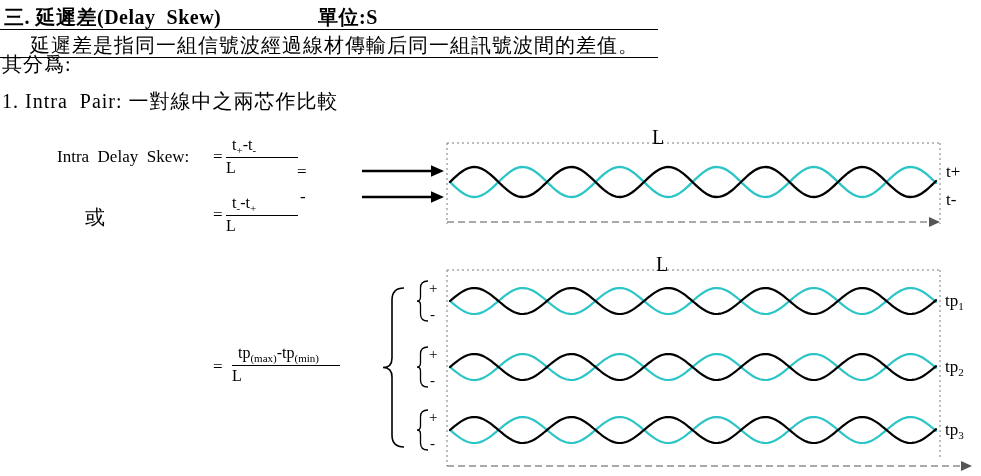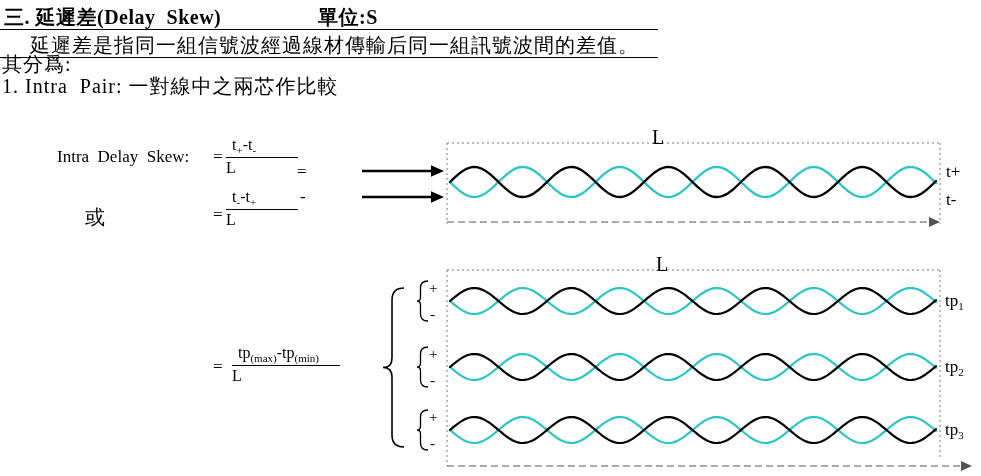--- a/index.html
+++ b/index.html
@@ -54,33 +54,33 @@
       <path d="M 428 410 Q 420.5 410 420.5 417 L 420.5 426 Q 420.5 430 417 430 Q 420.5 430 420.5 434 L 420.5 443 Q 420.5 450 428 450" fill="none" stroke="#000" stroke-width="1.3"></path>
       <path d="M 404 288 Q 392 288 392 300 L 392 358 Q 392 367.5 383 367.5 Q 392 367.5 392 377 L 392 435 Q 392 447 404 447" fill="none" stroke="#000" stroke-width="1.6"></path>
     </svg>
 
   <div class="t title" style="left:4px;top:5px">三. 延遲差(Delay  Skew)</div>
   <div class="t title" style="left:318px;top:5px">單位:S</div>
   <div class="hline" style="left:0;top:29px;width:658px"></div>
   <div class="t cn" style="left:30px;top:33px">延遲差是指同一組信號波經過線材傳輸后同一組訊號波間的差值。</div>
   <div class="hline" style="left:0;top:57px;width:658px"></div>
   <div class="t cn" style="left:2px;top:52px">其分爲:</div>
-  <div class="t cn" style="left:2px;top:74px">1. Intra  Pair: 一對線中之兩芯作比較</div>
+  <div class="t cn" style="left:2px;top:89px">1. Intra  Pair: 一對線中之兩芯作比較</div>
 
   <div class="t f" style="left:57px;top:147px">Intra  Delay  Skew:</div>
   <div class="t f" style="left:213px;top:147px">=</div>
   <div class="frac" style="left:226px;top:136px;min-width:72px">
     <div class="num"><span>t</span><sub>+</sub><span>-t</span><sub>-</sub></div>
     <div class="den">L</div>
   </div>
   <div class="t f" style="left:297px;top:162px">=</div>
 
   <div class="t cn" style="left:85px;top:205px">或</div>
   <div class="t f" style="left:213px;top:205px">=</div>
-  <div class="frac" style="left:226px;top:188px;min-width:72px">
+  <div class="frac" style="left:226px;top:194px;min-width:72px">
     <div class="num"><span>t</span><sub>-</sub><span>-t</span><sub>+</sub></div>
     <div class="den">L</div>
   </div>
   <div class="t f" style="left:300px;top:187px">-</div>
 
   <div class="t cn" style="left:652px;top:125px">L</div>
   <div class="t f" style="left:946px;top:162px">t+</div>
   <div class="t f" style="left:946px;top:190px">t-</div>
 
   <div class="t f" style="left:213px;top:357px">=</div>

